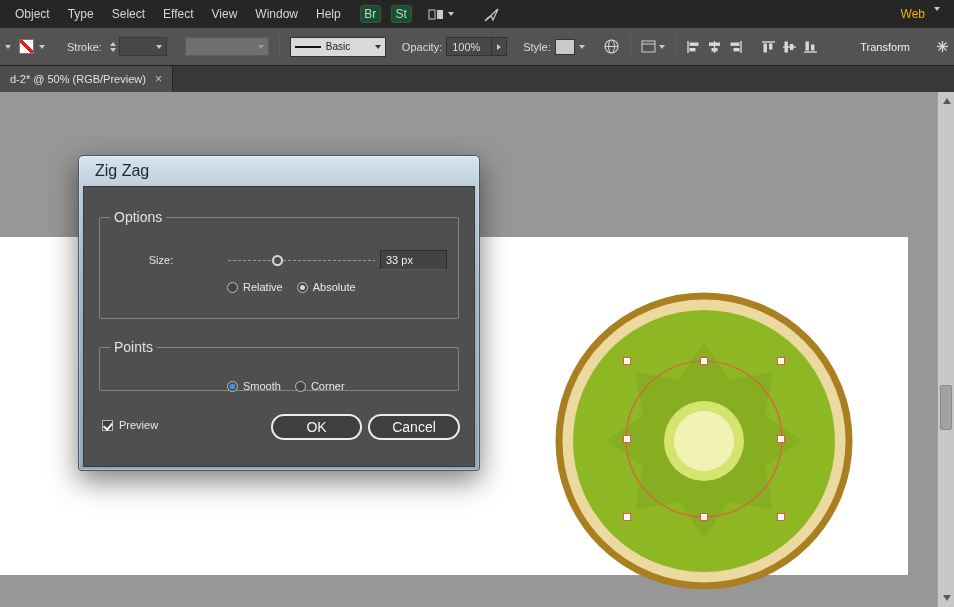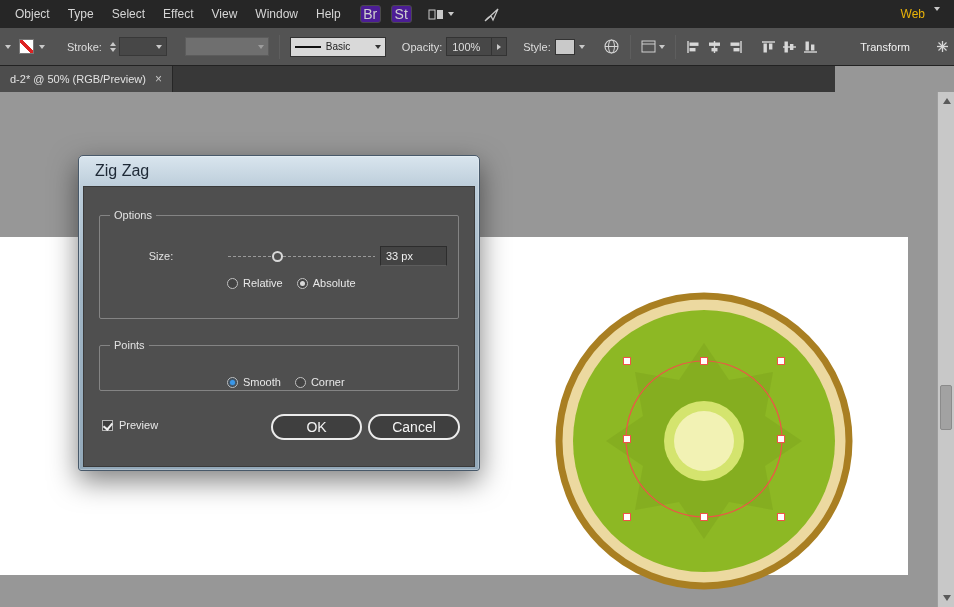--- a/index.html
+++ b/index.html
@@ -3,22 +3,22 @@
 <meta charset="utf-8">
 <style>
   * { box-sizing: border-box; margin: 0; padding: 0; }
   html,body { width: 954px; height: 607px; overflow: hidden; }
   body { font-family: "Liberation Sans", sans-serif; font-size: 11px; color: #e0e0e0; background:#979797; }
 
   
   .menubar { position:absolute; left:0; top:0; width:954px; height:28px; background:#262626;
              display:flex; align-items:center; padding:0 6px; }
   .menu-item { padding:0 9px; font-size:12px; color:#d6d6d6; cursor:default; }
-  .badge { width:21px; height:18px; margin-left:10px; background:#4c1d95; border:1px solid #4a4a4a;
-           border-radius:3px; color:#cfcfcf; font-size:14px; display:flex; align-items:center; justify-content:center; }
+  .badge { width:21px; height:18px; margin-left:10px; background:#14532d; border:1px solid #4a4a4a;
+           border-radius:3px; color:#cfcfcf; font-size:12px; display:flex; align-items:center; justify-content:center; }
   .chev { width:0; height:0; border-left:3px solid transparent; border-right:3px solid transparent;
           border-top:4px solid #c9c9c9; display:inline-block; }
   .mb-icon { margin-left:16px; display:flex; align-items:center; gap:4px; }
   .spacer { flex:1; }
   .web-dd { display:flex; align-items:flex-start; gap:9px; font-size:12px; color:#eab308; padding-right:8px; }
 
   
   .controlbar { position:absolute; left:0; top:28px; width:954px; height:38px; background:#535353;
                 border-bottom:1px solid #222; display:flex; align-items:center; padding:0 5px; color:#dedede; }
   .cb-label { margin-left:12px; margin-right:4px; }
@@ -40,21 +40,21 @@
             align-items:center; padding:0 5px; }
   .btn-next { width:15px; height:19px; background:#474747; border:1px solid #333; border-left:none;
               display:flex; align-items:center; justify-content:center; }
   .chev.right { transform:rotate(-90deg); }
   .style-swatch { width:20px; height:16px; background:#c9c9c9; border:1px solid #333; margin-right:4px; }
   .icon-btn { display:flex; align-items:center; gap:3px; margin-left:10px; }
   .align-group { display:flex; align-items:center; gap:6px; }
   .transform-lbl { color:#f2f2f2; font-size:11px; margin-right:26px; }
 
   
-  .tabbar { position:absolute; left:0; top:66px; width:835px; height:26px; background:#383838; display:flex; }
+  .tabbar { position:absolute; left:0; top:66px; width:954px; height:26px; background:#383838; display:flex; }
   .doc-tab { height:26px; background:#4d4d4d; border-right:1px solid #262626; display:flex;
              align-items:center; padding:0 10px; gap:9px; color:#e2e2e2; }
   .tab-close { color:#c4c4c4; font-size:12px; cursor:default; }
 
   
   .canvas { position:absolute; left:0; top:92px; width:954px; height:515px; background:#979797; overflow:hidden; }
   .artboard { position:absolute; left:0; top:145px; width:908px; height:338px; background:#ffffff; }
   .artwork { position:absolute; left:544px; top:189px; }
 
   
@@ -69,21 +69,21 @@
 
   
   .dialog { position:absolute; left:78px; top:63px; width:402px; height:316px;
             background:linear-gradient(180deg,#d9e5ee 0%,#bccdda 10%,#a0b5c5 45%,#93a9ba 100%);
             border:1px solid #48596a; border-radius:5px 5px 3px 3px; padding:0 4px 4px;
             box-shadow:0 10px 28px rgba(0,0,0,.5), 0 0 0 1px rgba(255,255,255,.25) inset; }
   .dialog-titlebar { height:30px; line-height:30px; padding-left:12px; color:#1e2936; font-size:16px; }
   .dialog-body { position:relative; height:281px; background:#4f4f4f; border:1px solid #3a3a3a; }
 
   fieldset.fs { position:absolute; border:1px solid #848484; border-radius:2px; min-inline-size:0; }
-  fieldset.fs legend { font-size:11px; color:#e3e3e3; margin-left:10px; padding:0 4px; }
+  fieldset.fs legend { font-size:14px; color:#e3e3e3; margin-left:10px; padding:0 4px; }
   .fs.options { left:15px; top:22px; width:360px; height:110px; }
   .fs.points  { left:15px; top:152px; width:360px; height:52px; }
 
   .frow { position:absolute; left:0; right:0; height:20px; display:flex; align-items:center; }
   .flabel { width:122px; text-align:center; margin-right:6px; color:#e3e3e3; }
   .slider { position:relative; width:147px; height:14px; }
   .slider-track { position:absolute; left:0; right:0; top:7px; height:1px;
                   background-image:repeating-linear-gradient(90deg,#9a9a9a 0 3px, transparent 3px 5px); }
   .slider-handle { position:absolute; top:2px; width:11px; height:11px; border-radius:50%;
                    border:2px solid #d8d8d8; background:#4f4f4f; }

